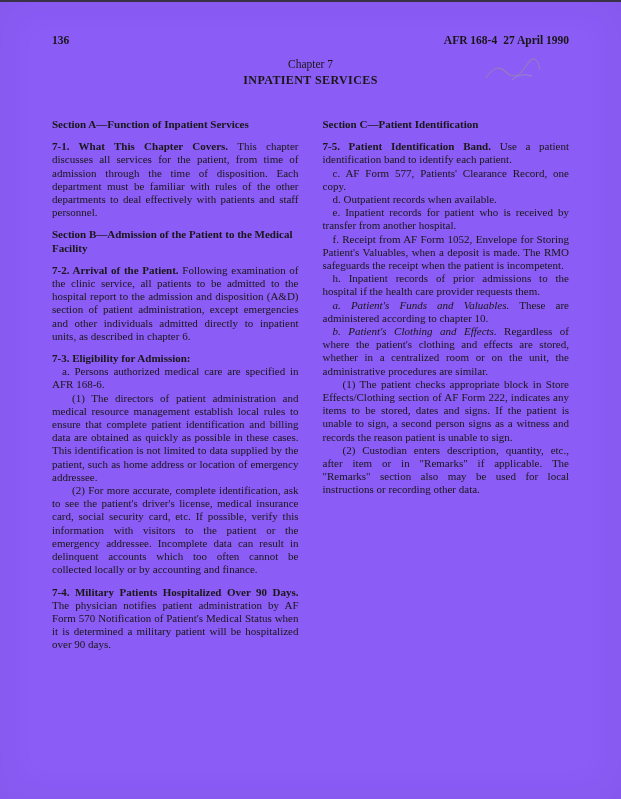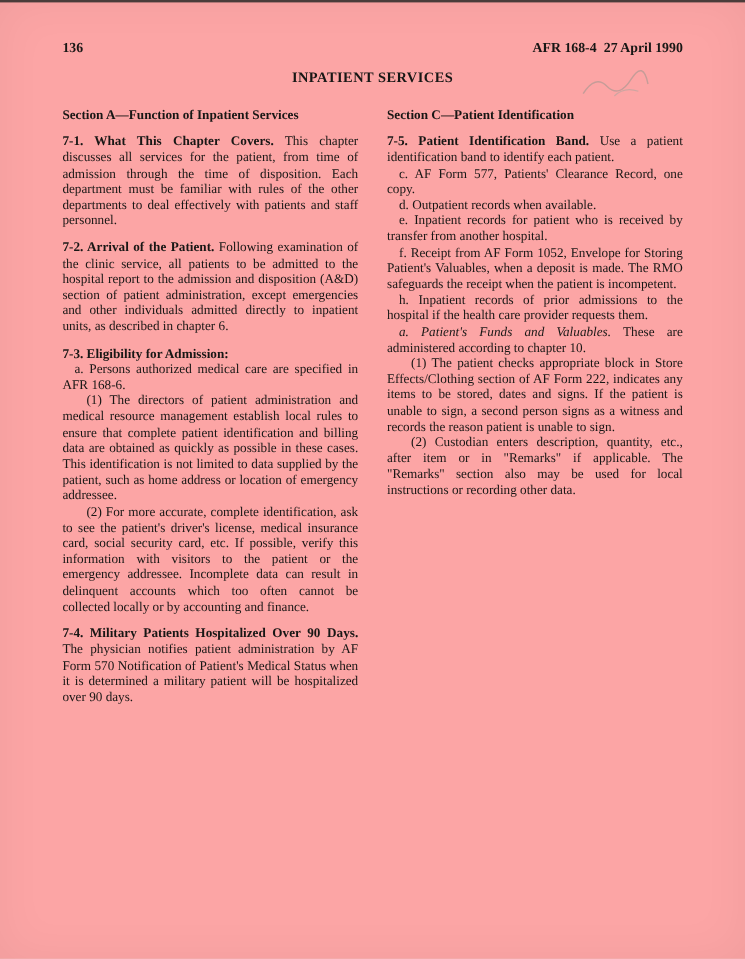--- a/index.html
+++ b/index.html
@@ -4,21 +4,21 @@
 <style>
   html,body{margin:0;padding:0;}
   body{
     width:621px;height:799px;overflow:hidden;
     background:#e9e7e2;
     font-family:"Liberation Serif", serif;
     color:#181715;
   }
   .page{
     position:absolute;inset:0;
-    background:#fca5a5;
+    background:#8b5cf6;
     box-shadow:inset 0 0 40px rgba(0,0,0,0.05);
   }
   .page::before{
     content:"";position:absolute;top:0;left:0;right:0;height:2px;
     background:#2b2a28;opacity:.85;
   }
   .header{
     display:flex;justify-content:space-between;align-items:baseline;
     padding:34px 52px 0 52px;
     font-size:11.5px;font-weight:bold;
@@ -28,21 +28,21 @@
   .chapter-title{font-weight:bold;font-size:12px;letter-spacing:.4px;}
   .scribble{position:absolute;left:482px;top:58px;opacity:.55;}
   .columns{
     display:flex;gap:24px;
     margin:14px 52px 0 52px;
   }
   .col{flex:1;min-width:0;font-size:11px;line-height:13.2px;}
   .sec-heading{
     margin:9px 0 0 0;font-size:11px;font-weight:bold;text-align:left;
   }
-  .sec-heading.first{margin-top:4px;}
+  .sec-heading.first{margin-top:16px;}
   p.para{
     margin:9px 0 0 0;text-align:justify;
     hyphens:auto;-webkit-hyphens:auto;
   }
   p.tight{margin-top:0;}
   .ind1{text-indent:10px;}
   .ind2{text-indent:20px;}
   .lead{font-weight:bold;}
   .ilead{font-style:italic;}
 </style>
@@ -53,35 +53,37 @@
 
   <div class="header">
     <span>136</span>
     <span class="docref">
       <span>AFR 168-4</span>
       <span>27 April 1990</span>
     </span>
   </div>
 
   <div class="chapter">
+    <div>Chapter 7</div>
     <div class="chapter-title">INPATIENT SERVICES</div>
   </div>
 
   <svg class="scribble" width="62" height="26" viewBox="0 0 62 26">
     <path d="M4,20 Q14,4 24,14 T44,8 T58,12" stroke="#9a968e" stroke-width="1.2" fill="none"></path>
     <path d="M30,22 Q38,14 50,18" stroke="#aaa69e" stroke-width="1" fill="none"></path>
   </svg>
 
   <div class="columns">
 
     <div class="col">
       <h3 class="sec-heading first">Section A—Function of Inpatient Services</h3>
 
       <p class="para"><b class="lead">7-1. What This Chapter Covers.</b> <span>This chapter discusses all services for the patient, from time of admission through the time of disposition. Each department must be familiar with rules of the other departments to deal effectively with patients and staff personnel.</span></p>
 
+      <h3 class="sec-heading">Section B—Admission of the Patient to the Medical Facility</h3>
 
       <p class="para"><b class="lead">7-2. Arrival of the Patient.</b> <span>Following examination of the clinic service, all patients to be admitted to the hospital report to the admission and disposition (A&amp;D) section of patient administration, except emergencies and other individuals admitted directly to inpatient units, as described in chapter 6.</span></p>
 
       <p class="para"><b class="lead">7-3. Eligibility for Admission:</b></p>
 
       <p class="para tight ind1">a. Persons authorized medical care are specified in AFR 168-6.</p>
       <p class="para tight ind2">(1) The directors of patient administration and medical resource management establish local rules to ensure that complete patient identification and billing data are obtained as quickly as possible in these cases. This identification is not limited to data supplied by the patient, such as home address or location of emergency addressee.</p>
       <p class="para tight ind2">(2) For more accurate, complete identification, ask to see the patient's driver's license, medical insurance card, social security card, etc. If possible, verify this information with visitors to the patient or the emergency addressee. Incomplete data can result in delinquent accounts which too often cannot be collected locally or by accounting and finance.</p>
 
       <p class="para"><b class="lead">7-4. Military Patients Hospitalized Over 90 Days.</b> <span>The physician notifies patient administration by AF Form 570 Notification of Patient's Medical Status when it is determined a military patient will be hospitalized over 90 days.</span></p>
@@ -94,18 +96,19 @@
 
 
       <p class="para tight ind1">c. AF Form 577, Patients' Clearance Record, one copy.</p>
       <p class="para tight ind1">d. Outpatient records when available.</p>
       <p class="para tight ind1">e. Inpatient records for patient who is received by transfer from another hospital.</p>
       <p class="para tight ind1">f. Receipt from AF Form 1052, Envelope for Storing Patient's Valuables, when a deposit is made. The RMO safeguards the receipt when the patient is incompetent.</p>
       <p class="para tight ind1">h. Inpatient records of prior admissions to the hospital if the health care provider requests them.</p>
 
 
       <p class="para tight ind1"><i class="ilead">a. Patient's Funds and Valuables.</i> <span>These are administered according to chapter 10.</span></p>
+      <p class="para tight ind1"><i class="ilead">b. Patient's Clothing and Effects.</i> <span>Regardless of where the patient's clothing and effects are stored, whether in a centralized room or on the unit, the administrative procedures are similar.</span></p>
       <p class="para tight ind2">(1) The patient checks appropriate block in Store Effects/Clothing section of AF Form 222, indicates any items to be stored, dates and signs. If the patient is unable to sign, a second person signs as a witness and records the reason patient is unable to sign.</p>
       <p class="para tight ind2">(2) Custodian enters description, quantity, etc., after item or in "Remarks" if applicable. The "Remarks" section also may be used for local instructions or recording other data.</p>
     </div>
 
   </div>
 </div>
 
 </body></html>

